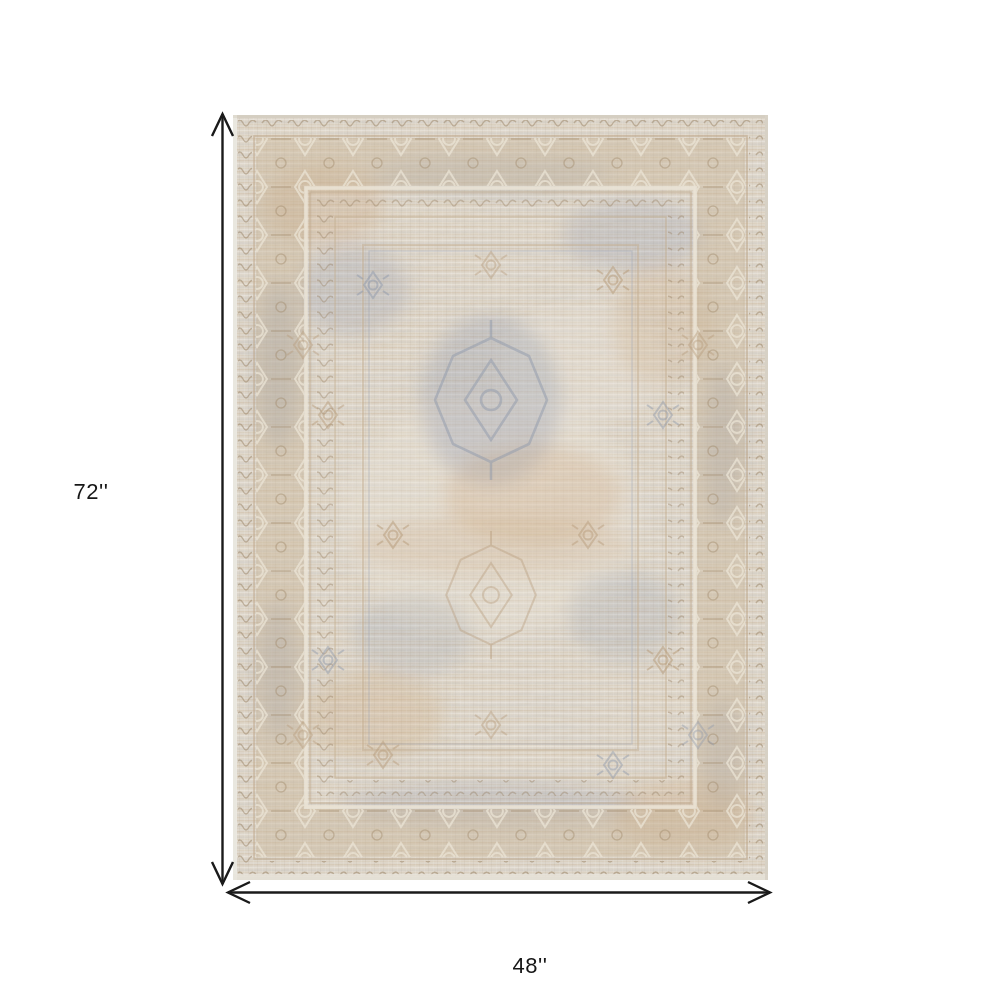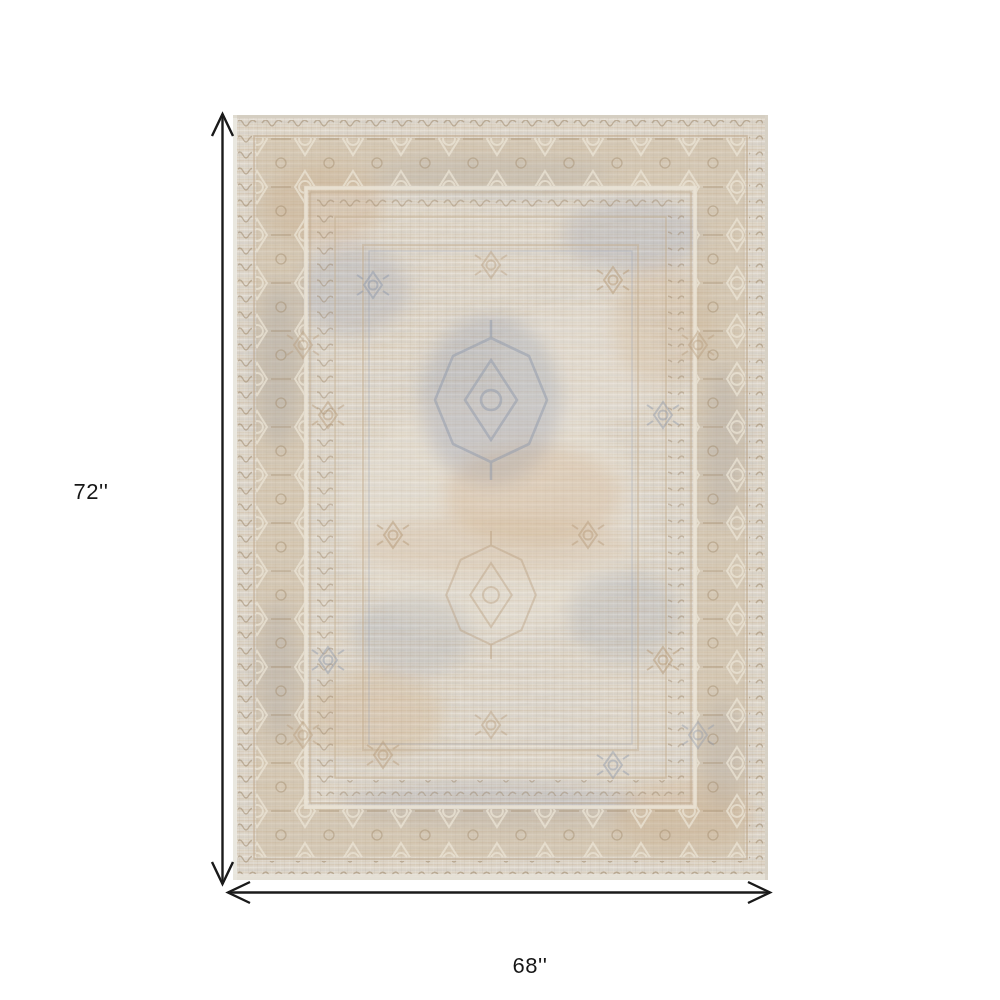--- a/index.html
+++ b/index.html
@@ -177,15 +177,15 @@
 
   <svg class="dim-arrow dim-h" width="556" height="36" viewBox="0 0 556 36">
     <g fill="none" stroke="#1a1a1a" stroke-width="2.4">
       <line x1="7" y1="18.5" x2="549" y2="18.5"></line>
       <polyline points="29,8 7,18.5 29,29"></polyline>
       <polyline points="527,8 549,18.5 527,29"></polyline>
     </g>
   </svg>
 
   <div class="dim-label label-h">72''</div>
-  <div class="dim-label label-w">68''</div>
+  <div class="dim-label label-w">48''</div>
 
 </div>
 
 </body></html>

